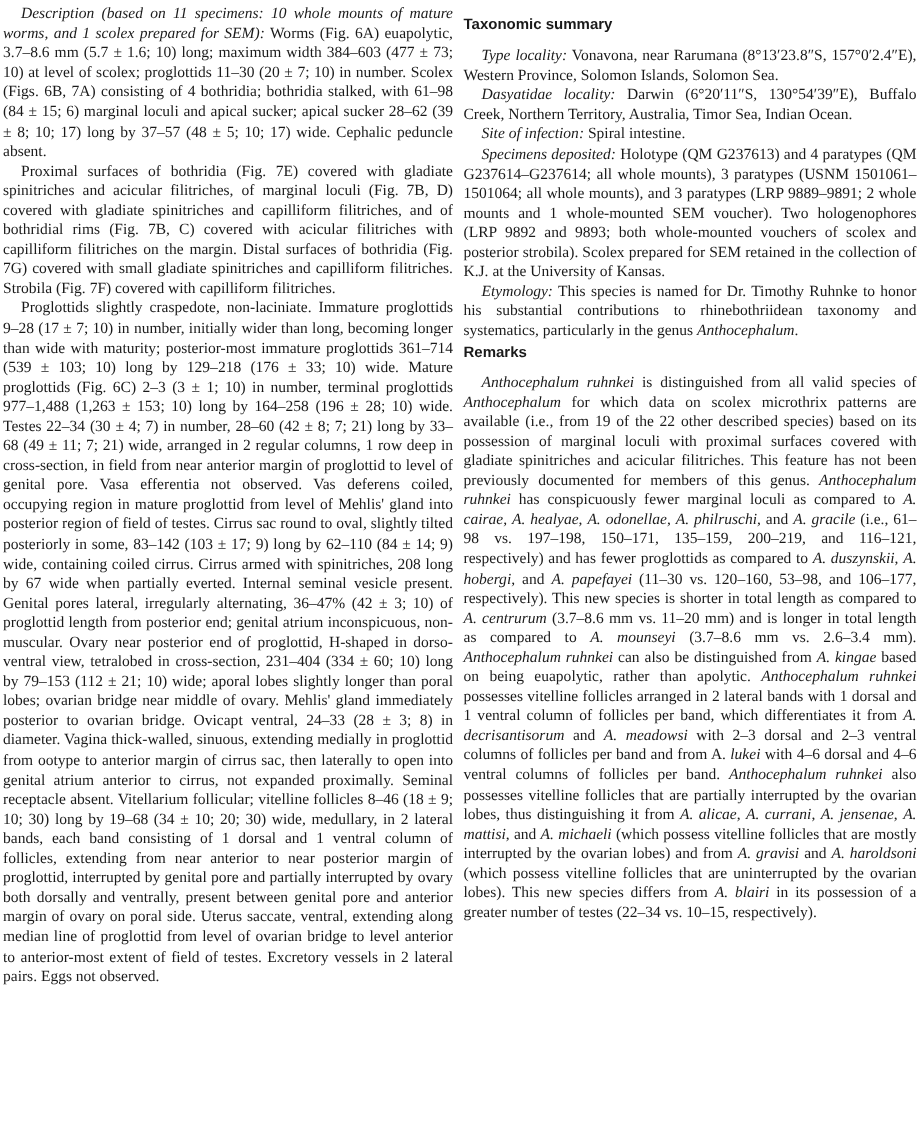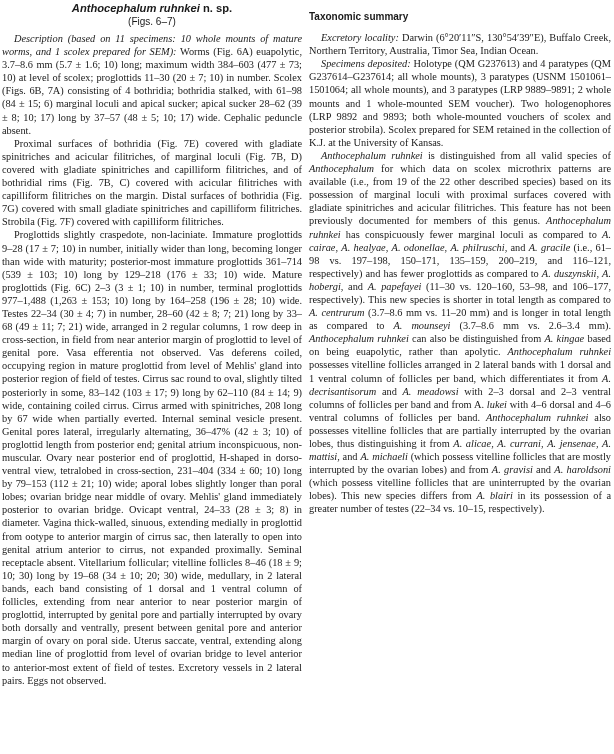--- a/index.html
+++ b/index.html
@@ -36,34 +36,34 @@
   .section-head.tight { margin: 1px 0 7px 0; }
   .lead { font-style: italic; }
   i { font-style: italic; }
 </style>
 </head>
 <body>
 
 <div class="page">
 
   <div class="col col-left">
-    <div class="title-block">
-      <div class="species-title"><i>Anthocephalum ruhnkei</i><span> n. sp.</span></div>
-      <div class="figs">(Figs. 6–7)</div>
-    </div>
 
     <p class="first-para"><span class="lead">Description (based on 11 specimens: 10 whole mounts of mature worms, and 1 scolex prepared for SEM):</span><span> Worms (Fig. 6A) euapolytic, 3.7–8.6 mm (5.7 ± 1.6; 10) long; maximum width 384–603 (477 ± 73; 10) at level of scolex; proglottids 11–30 (20 ± 7; 10) in number. Scolex (Figs. 6B, 7A) consisting of 4 bothridia; bothridia stalked, with 61–98 (84 ± 15; 6) marginal loculi and apical sucker; apical sucker 28–62 (39 ± 8; 10; 17) long by 37–57 (48 ± 5; 10; 17) wide. Cephalic peduncle absent.</span></p>
 
     <p>Proximal surfaces of bothridia (Fig. 7E) covered with gladiate spinitriches and acicular filitriches, of marginal loculi (Fig. 7B, D) covered with gladiate spinitriches and capilliform filitriches, and of bothridial rims (Fig. 7B, C) covered with acicular filitriches with capilliform filitriches on the margin. Distal surfaces of bothridia (Fig. 7G) covered with small gladiate spinitriches and capilliform filitriches. Strobila (Fig. 7F) covered with capilliform filitriches.</p>
 
     <p>Proglottids slightly craspedote, non-laciniate. Immature proglottids 9–28 (17 ± 7; 10) in number, initially wider than long, becoming longer than wide with maturity; posterior-most immature proglottids 361–714 (539 ± 103; 10) long by 129–218 (176 ± 33; 10) wide. Mature proglottids (Fig. 6C) 2–3 (3 ± 1; 10) in number, terminal proglottids 977–1,488 (1,263 ± 153; 10) long by 164–258 (196 ± 28; 10) wide. Testes 22–34 (30 ± 4; 7) in number, 28–60 (42 ± 8; 7; 21) long by 33–68 (49 ± 11; 7; 21) wide, arranged in 2 regular columns, 1 row deep in cross-section, in field from near anterior margin of proglottid to level of genital pore. Vasa efferentia not observed. Vas deferens coiled, occupying region in mature proglottid from level of Mehlis' gland into posterior region of field of testes. Cirrus sac round to oval, slightly tilted posteriorly in some, 83–142 (103 ± 17; 9) long by 62–110 (84 ± 14; 9) wide, containing coiled cirrus. Cirrus armed with spinitriches, 208 long by 67 wide when partially everted. Internal seminal vesicle present. Genital pores lateral, irregularly alternating, 36–47% (42 ± 3; 10) of proglottid length from posterior end; genital atrium inconspicuous, non-muscular. Ovary near posterior end of proglottid, H-shaped in dorso-ventral view, tetralobed in cross-section, 231–404 (334 ± 60; 10) long by 79–153 (112 ± 21; 10) wide; aporal lobes slightly longer than poral lobes; ovarian bridge near middle of ovary. Mehlis' gland immediately posterior to ovarian bridge. Ovicapt ventral, 24–33 (28 ± 3; 8) in diameter. Vagina thick-walled, sinuous, extending medially in proglottid from ootype to anterior margin of cirrus sac, then laterally to open into genital atrium anterior to cirrus, not expanded proximally. Seminal receptacle absent. Vitellarium follicular; vitelline follicles 8–46 (18 ± 9; 10; 30) long by 19–68 (34 ± 10; 20; 30) wide, medullary, in 2 lateral bands, each band consisting of 1 dorsal and 1 ventral column of follicles, extending from near anterior to near posterior margin of proglottid, interrupted by genital pore and partially interrupted by ovary both dorsally and ventrally, present between genital pore and anterior margin of ovary on poral side. Uterus saccate, ventral, extending along median line of proglottid from level of ovarian bridge to level anterior to anterior-most extent of field of testes. Excretory vessels in 2 lateral pairs. Eggs not observed.</p>
   </div>
 
   <div class="col col-right">
     <div id="cont">
         <p style="text-indent: 0px;"></p>
         <div class="section-head">Taxonomic summary</div>
-        <p><span class="lead">Excretory locality:</span><span> Darwin (6°20′11″S, 130°54′39″E), Buffalo Creek, Northern Territory, Australia, Timor Sea, Indian Ocean.</span></p>
+        <p><span class="lead">Type locality:</span><span> Vonavona, near Rarumana (8°13′23.8″S, 157°0′2.4″E), Western Province, Solomon Islands, Solomon Sea.</span></p>
+        <p><span class="lead">Dasyatidae locality:</span><span> Darwin (6°20′11″S, 130°54′39″E), Buffalo Creek, Northern Territory, Australia, Timor Sea, Indian Ocean.</span></p>
+        <p><span class="lead">Site of infection:</span><span> Spiral intestine.</span></p>
         <p><span class="lead">Specimens deposited:</span><span> Holotype (QM G237613) and 4 paratypes (QM G237614–G237614; all whole mounts), 3 paratypes (USNM 1501061–1501064; all whole mounts), and 3 paratypes (LRP 9889–9891; 2 whole mounts and 1 whole-mounted SEM voucher). Two hologenophores (LRP 9892 and 9893; both whole-mounted vouchers of scolex and posterior strobila). Scolex prepared for SEM retained in the collection of K.J. at the University of Kansas.</span></p>
+        <p><span class="lead">Etymology:</span><span> This species is named for Dr. Timothy Ruhnke to honor his substantial contributions to rhinebothriidean taxonomy and systematics, particularly in the genus </span><i>Anthocephalum</i><span>.</span></p>
+        <div class="section-head tight">Remarks</div>
         <p><i>Anthocephalum ruhnkei</i><span> is distinguished from all valid species of </span><i>Anthocephalum</i><span> for which data on scolex microthrix patterns are available (i.e., from 19 of the 22 other described species) based on its possession of marginal loculi with proximal surfaces covered with gladiate spinitriches and acicular filitriches. This feature has not been previously documented for members of this genus. </span><i>Anthocephalum ruhnkei</i><span> has conspicuously fewer marginal loculi as compared to </span><i>A. cairae</i><span>, </span><i>A. healyae</i><span>, </span><i>A. odonellae</i><span>, </span><i>A. philruschi</i><span>, and </span><i>A. gracile</i><span> (i.e., 61–98 vs. 197–198, 150–171, 135–159, 200–219, and 116–121, respectively) and has fewer proglottids as compared to </span><i>A. duszynskii</i><span>, </span><i>A. hobergi</i><span>, and </span><i>A. papefayei</i><span> (11–30 vs. 120–160, 53–98, and 106–177, respectively). This new species is shorter in total length as compared to </span><i>A. centrurum</i><span> (3.7–8.6 mm vs. 11–20 mm) and is longer in total length as compared to </span><i>A. mounseyi</i><span> (3.7–8.6 mm vs. 2.6–3.4 mm). </span><i>Anthocephalum ruhnkei</i><span> can also be distinguished from </span><i>A. kingae</i><span> based on being euapolytic, rather than apolytic. </span><i>Anthocephalum ruhnkei</i><span> possesses vitelline follicles arranged in 2 lateral bands with 1 dorsal and 1 ventral column of follicles per band, which differentiates it from </span><i>A. decrisantisorum</i><span> and </span><i>A. meadowsi</i><span> with 2–3 dorsal and 2–3 ventral columns of follicles per band and from A. </span><i>lukei</i><span> with 4–6 dorsal and 4–6 ventral columns of follicles per band. </span><i>Anthocephalum ruhnkei</i><span> also possesses vitelline follicles that are partially interrupted by the ovarian lobes, thus distinguishing it from </span><i>A. alicae</i><span>, </span><i>A. currani</i><span>, </span><i>A. jensenae</i><span>, </span><i>A. mattisi</i><span>, and </span><i>A. michaeli</i><span> (which possess vitelline follicles that are mostly interrupted by the ovarian lobes) and from </span><i>A. gravisi</i><span> and </span><i>A. haroldsoni</i><span> (which possess vitelline follicles that are uninterrupted by the ovarian lobes). This new species differs from </span><i>A. blairi</i><span> in its possession of a greater number of testes (22–34 vs. 10–15, respectively).</span></p>
       </div>
   </div>
 </div>
 
 </body></html>

